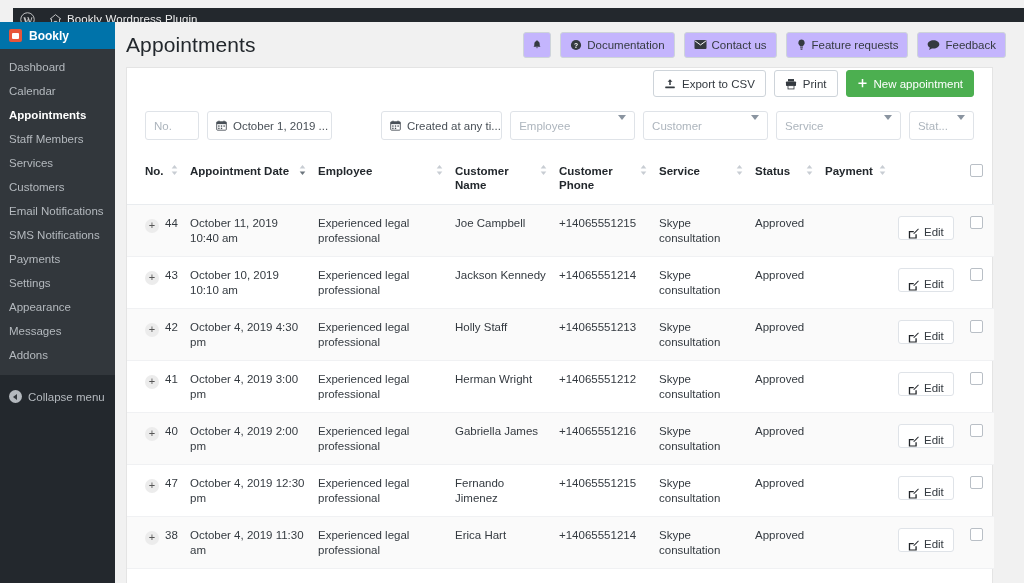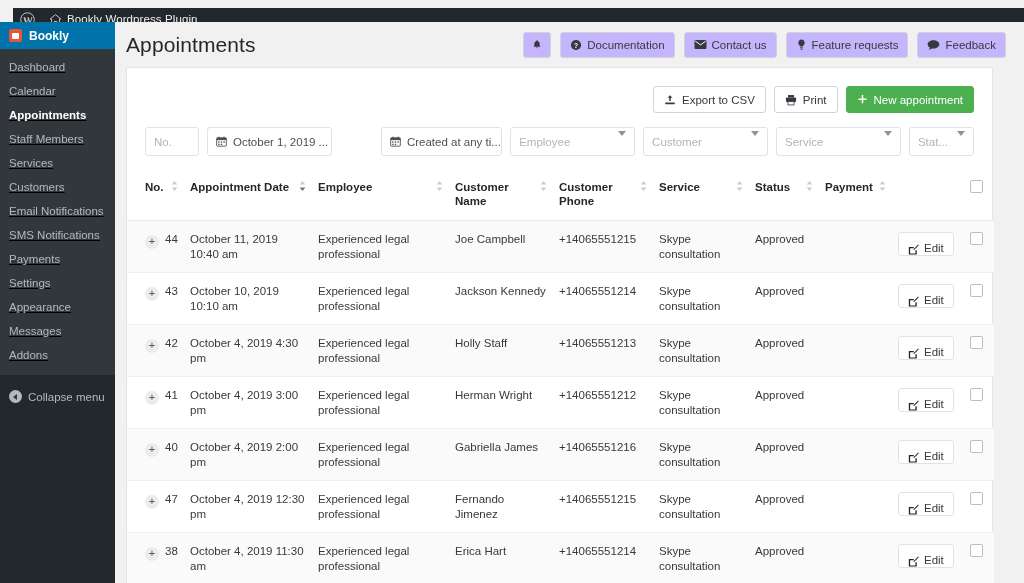--- a/index.html
+++ b/index.html
@@ -48,21 +48,21 @@
     background: #fff; border-radius: 1px;
   }
   .menu-top .bk-label { color: #fff; font-size: 12px; font-weight: bold; }
   .menu-top:after {
     content: ""; position: absolute; right: -8px; top: 50%;
     margin-top: -8px; width: 0; height: 0;
     border-top: 8px solid transparent;
     border-bottom: 8px solid transparent;
     border-right: 8px solid #f1f1f1;
   }
-  .submenu { padding: 6px 0 8px 0; background: #32373c; text-decoration: underline; }
+  .submenu { padding: 6px 0 8px 0; background: #32373c; }
   .submenu .item {
     display: block; color: #b4b9be; font-size: 11.5px;
     padding: 5px 0 5px 9px; line-height: 14px;
     white-space: nowrap;
   }
   .submenu .item.active { color: #fff; font-weight: bold; }
   .collapse-row {
     display: flex; align-items: center; gap: 6px;
     padding: 9px 0 9px 9px; margin-top: 6px;
     color: #b4b9be; font-size: 11.5px;
@@ -104,21 +104,21 @@
 
   
   .card {
     position: absolute; top: 45px; left: 11px;
     width: 867px; height: 516px;
     background: #fff; border: 1px solid #e4e4e4;
     border-bottom: none;
   }
   .toolbar {
     display: flex; justify-content: flex-end; align-items: center;
-    gap: 8px; padding: 18px 18px 0 18px;
+    gap: 8px; padding: 2px 18px 0 18px;
   }
   .tbtn {
     height: 27px; border-radius: 3px; border: 1px solid #ced4da;
     background: #fff; color: #343a40; font-size: 11.5px;
     display: flex; align-items: center; gap: 6px; padding: 0 10px;
     white-space: nowrap;
   }
   .tbtn.primary {
     background: #4caf50; border-color: #4caf50; color: #fff;
   }

